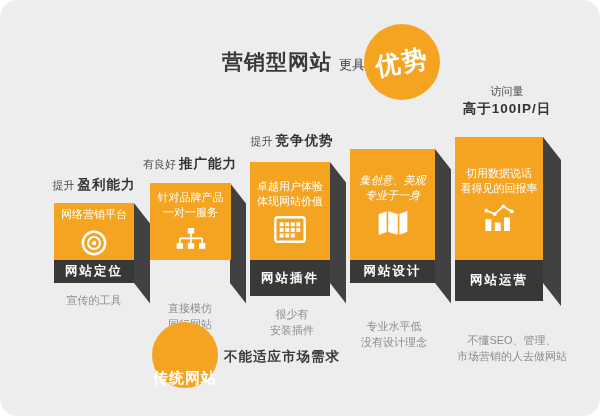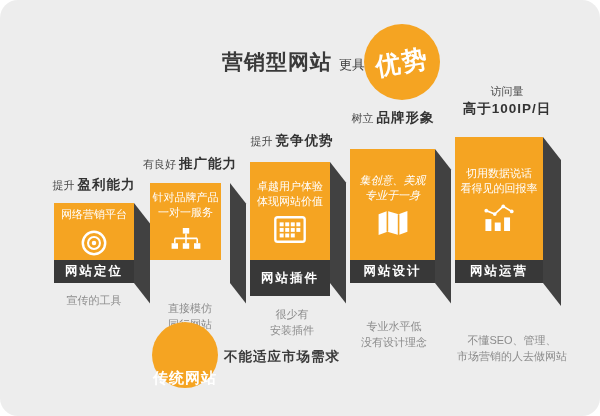--- a/index.html
+++ b/index.html
@@ -69,21 +69,21 @@
   <div class="band" style="left:54px;top:260px;width:80px;height:23px;">网站定位</div>
   <div class="bottom-caption" style="left:40px;top:292px;width:108px;">
     <div>宣传的工具</div>
   </div>
 
   <div class="top-caption" style="left:136px;top:155px;width:108px;">
     <span class="cap-prefix">有良好</span>
     <span class="cap-emph">推广能力</span>
   </div>
   <div class="side" style="left:230px;top:183px;width:16px;height:100px;"></div>
-  <div class="orange-box" style="left:150px;top:183px;width:71px;height:77px;">
+  <div class="orange-box" style="left:150px;top:183px;width:81px;height:77px;">
     <div class="box-lines">
       <div class="box-line">针对品牌产品</div>
       <div class="box-line">一对一服务</div>
     </div>
     <span class="icon">
       <svg width="32" height="26" viewBox="0 0 40 32">
         <rect x="16" y="1" width="8" height="7" fill="#fff"></rect>
         <path d="M20 8 V14 M6 14 H34 M6 14 V20 M20 14 V20 M34 14 V20" stroke="#fff" stroke-width="2" fill="none"></path>
         <rect x="2" y="20" width="8" height="7" fill="#fff"></rect>
         <rect x="16" y="20" width="8" height="7" fill="#fff"></rect>
@@ -122,24 +122,20 @@
           <rect x="21" y="22" width="5" height="5" fill="#fff"></rect>
       </svg>
     </span>
   </div>
   <div class="band" style="left:250px;top:260px;width:80px;height:36px;">网站插件</div>
   <div class="bottom-caption" style="left:238px;top:306px;width:108px;">
     <div>很少有</div>
     <div>安装插件</div>
   </div>
 
-  <div class="top-caption" style="left:338px;top:109px;width:110px;">
-    <span class="cap-prefix">树立</span>
-    <span class="cap-emph">品牌形象</span>
-  </div>
   <div class="side" style="left:435px;top:149px;width:16px;height:134px;"></div>
   <div class="orange-box" style="left:350px;top:149px;width:85px;height:111px;font-style:italic;">
     <div class="box-lines">
       <div class="box-line">集创意、美观</div>
       <div class="box-line">专业于一身</div>
     </div>
     <span class="icon">
       <svg width="32" height="26" viewBox="0 0 40 32">
         <path d="M2 5 L13 1 L27 5 L38 1 V27 L27 31 L13 27 L2 31 Z" fill="#fff"></path>
         <path d="M13 1 V27 M27 5 V31" stroke="#f5a422" stroke-width="2" fill="none"></path>
@@ -168,21 +164,21 @@
         <circle cx="5" cy="9" r="2.2" fill="#fff"></circle>
           <circle cx="15" cy="13" r="2.2" fill="#fff"></circle>
         <circle cx="25" cy="4" r="2.2" fill="#fff"></circle>
           <circle cx="35" cy="10" r="2.2" fill="#fff"></circle>
         <rect x="4" y="19" width="7" height="14" fill="#fff"></rect>
         <rect x="15" y="23" width="7" height="10" fill="#fff"></rect>
         <rect x="26" y="17" width="7" height="16" fill="#fff"></rect>
       </svg>
     </span>
   </div>
-  <div class="band" style="left:455px;top:260px;width:88px;height:23px;">网站运营</div>
+  <div class="band" style="left:455px;top:260px;width:88px;height:41px;">网站运营</div>
   <div class="bottom-caption" style="left:448px;top:332px;width:128px;">
     <div>不懂SEO、管理、</div>
     <div>市场营销的人去做网站</div>
   </div>
 
   <div class="footer-circle">
     <span>传统网站</span>
   </div>
   <div class="footer-text">不能适应市场需求</div>
 

